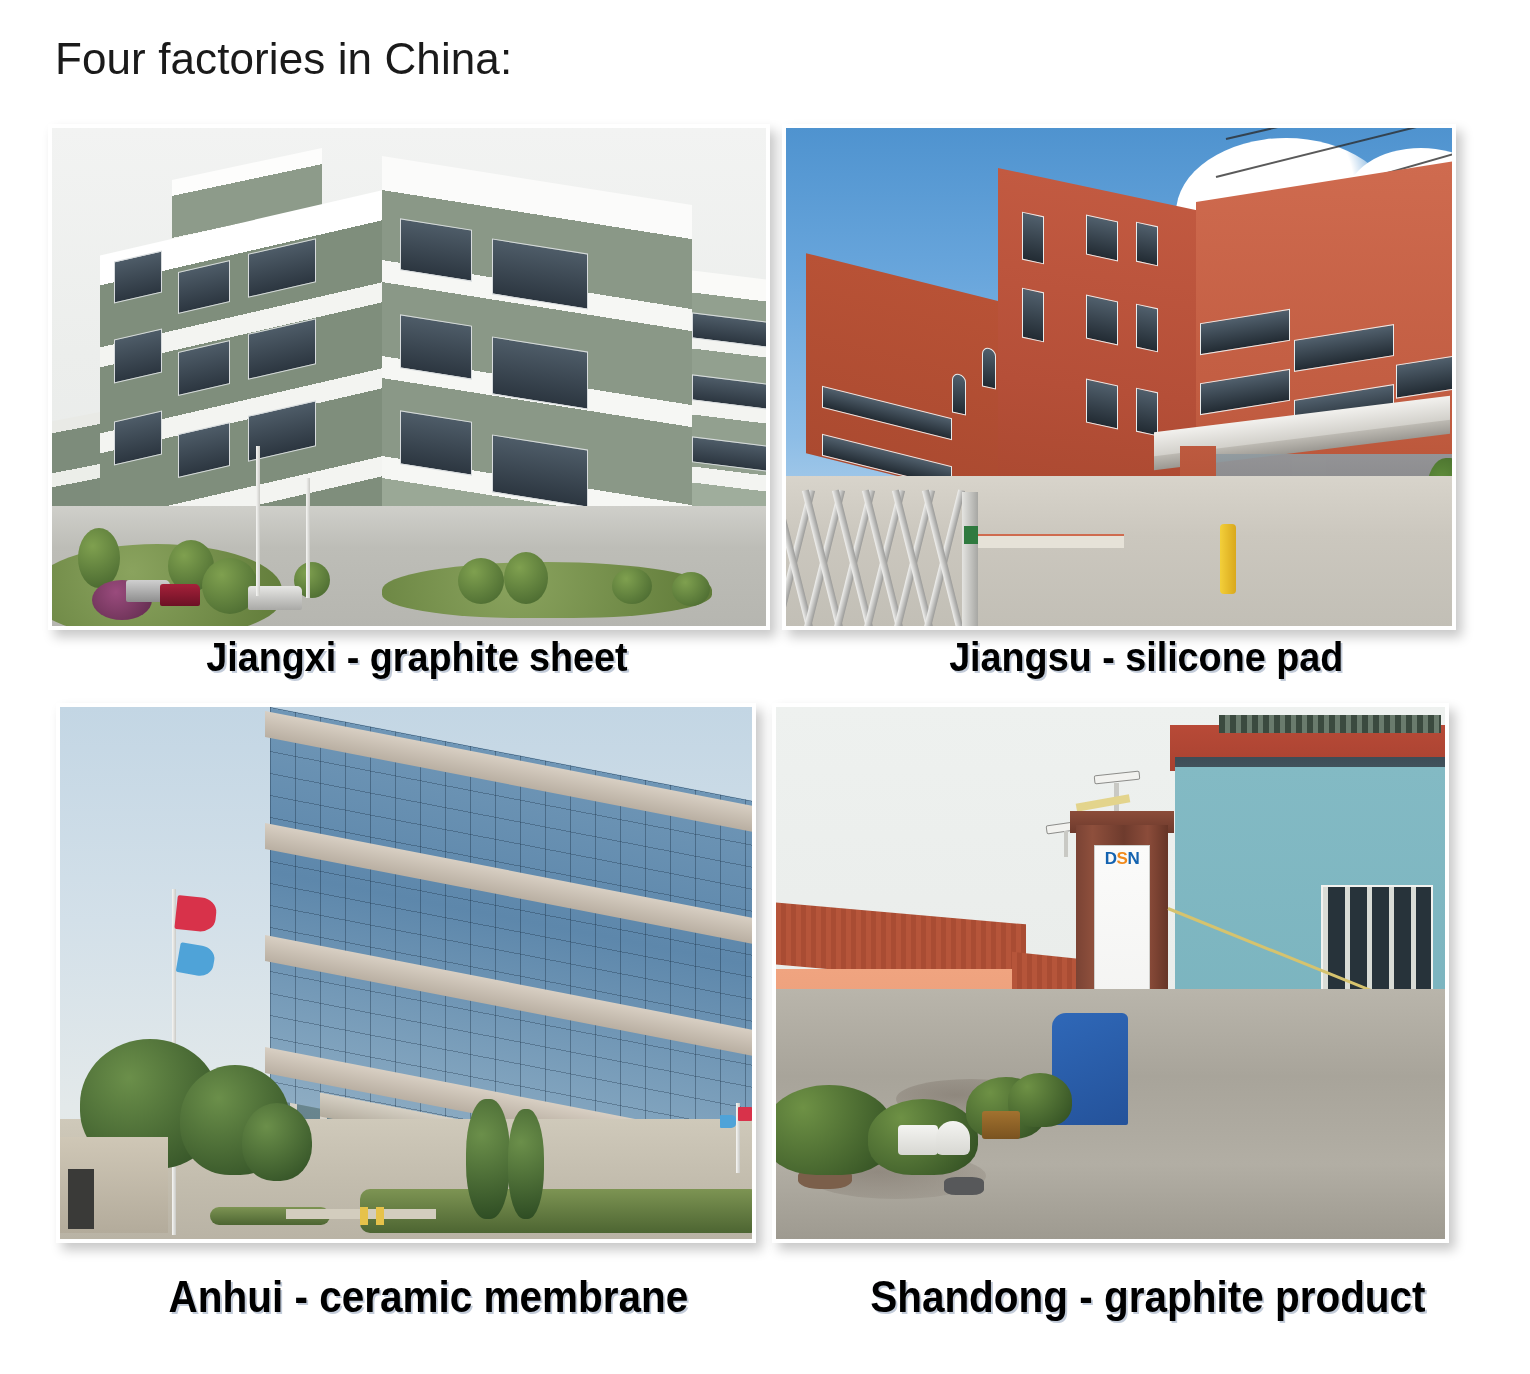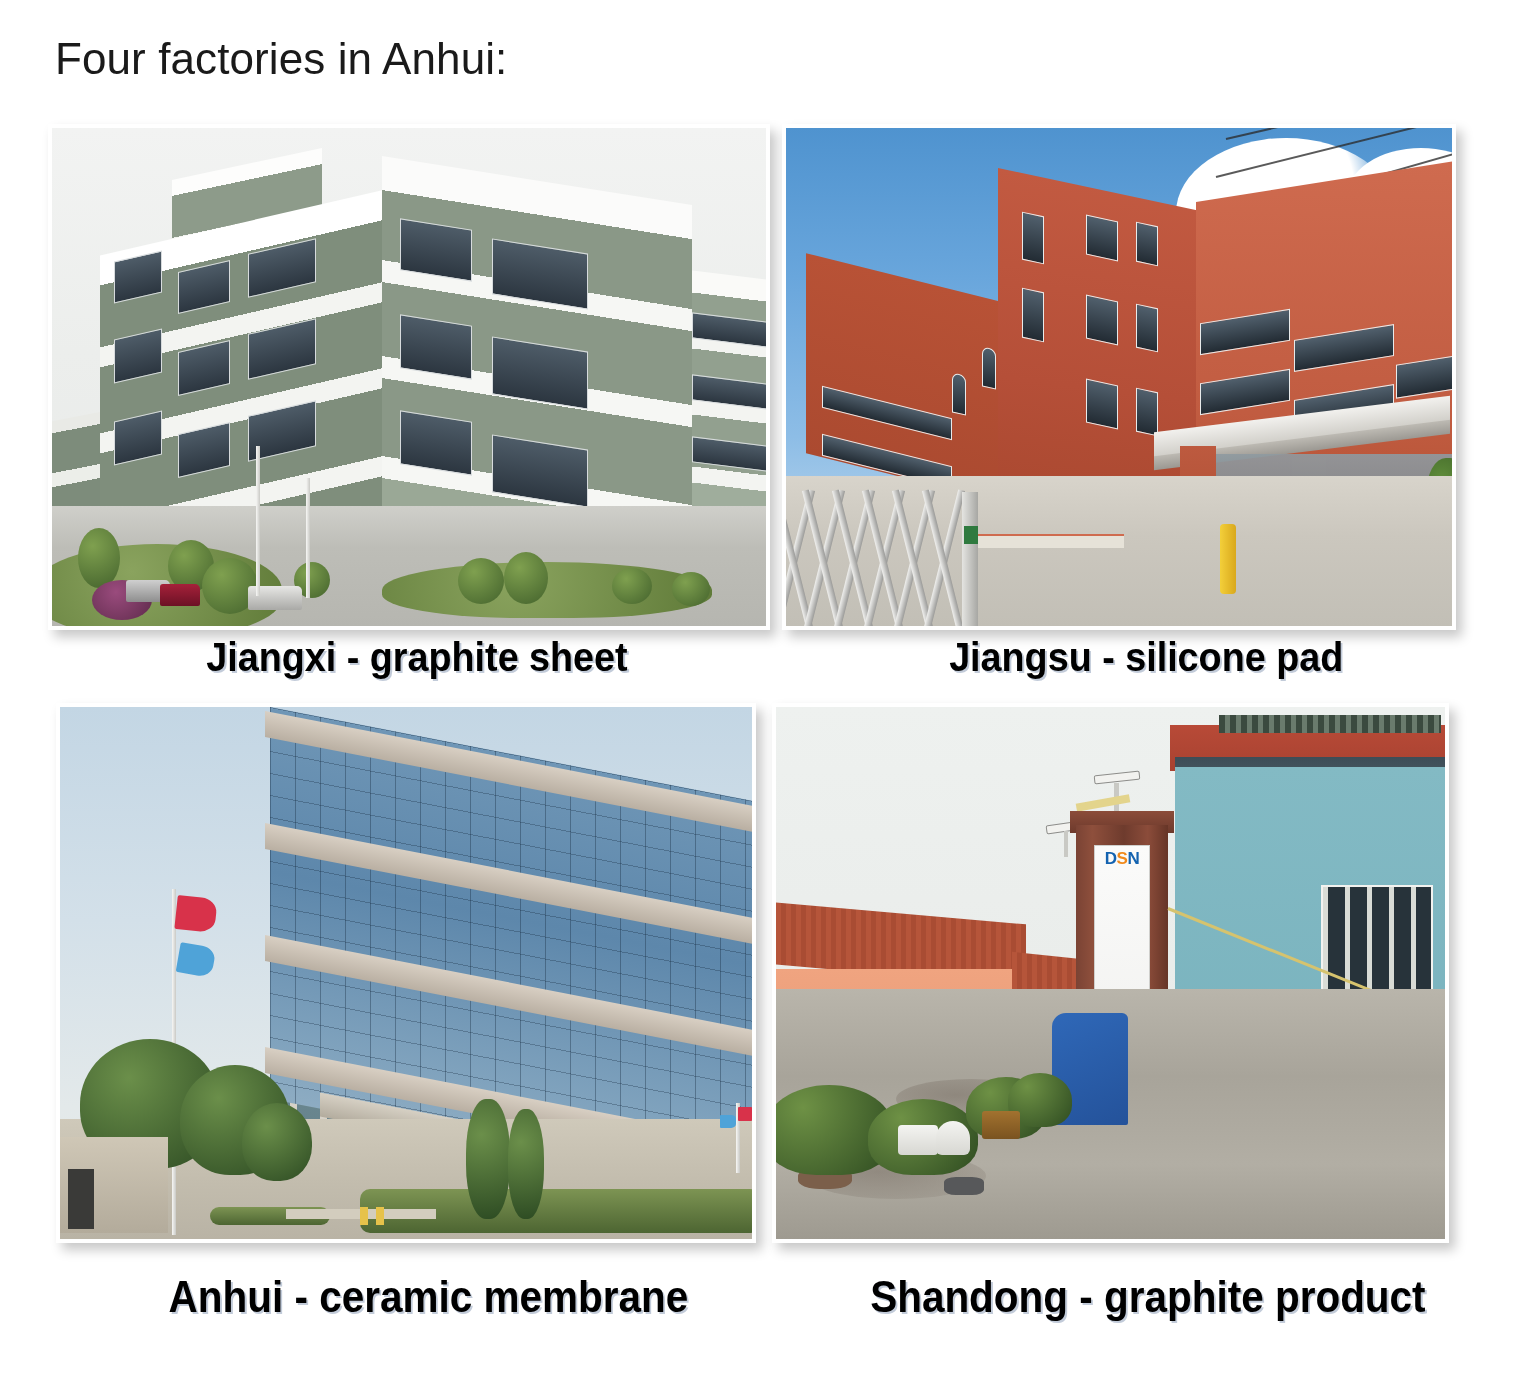--- a/index.html
+++ b/index.html
@@ -349,21 +349,21 @@
     background: radial-gradient(circle at 35% 30%, #ffffff, #d9d9d4);
   }
   .sd-barrel {
     position:absolute; border-radius:4px;
     background: linear-gradient(180deg,#f4f4f1,#d7d7d2);
   }
 </style>
 </head>
 <body>
 
-<div id="slide-title">Four factories in Anhui:</div>
+<div id="slide-title">Four factories in China:</div>
 
 <div class="photo-card" id="card-jiangxi">
   <div class="photo">
     <div class="px-sky-overcast"></div>
 
     <div class="jx-left-wing"></div>
     <div class="jx-penthouse"></div>
     <div class="jx-front"></div>
     <div class="jx-far"></div>
     <div class="jx-right"></div>

